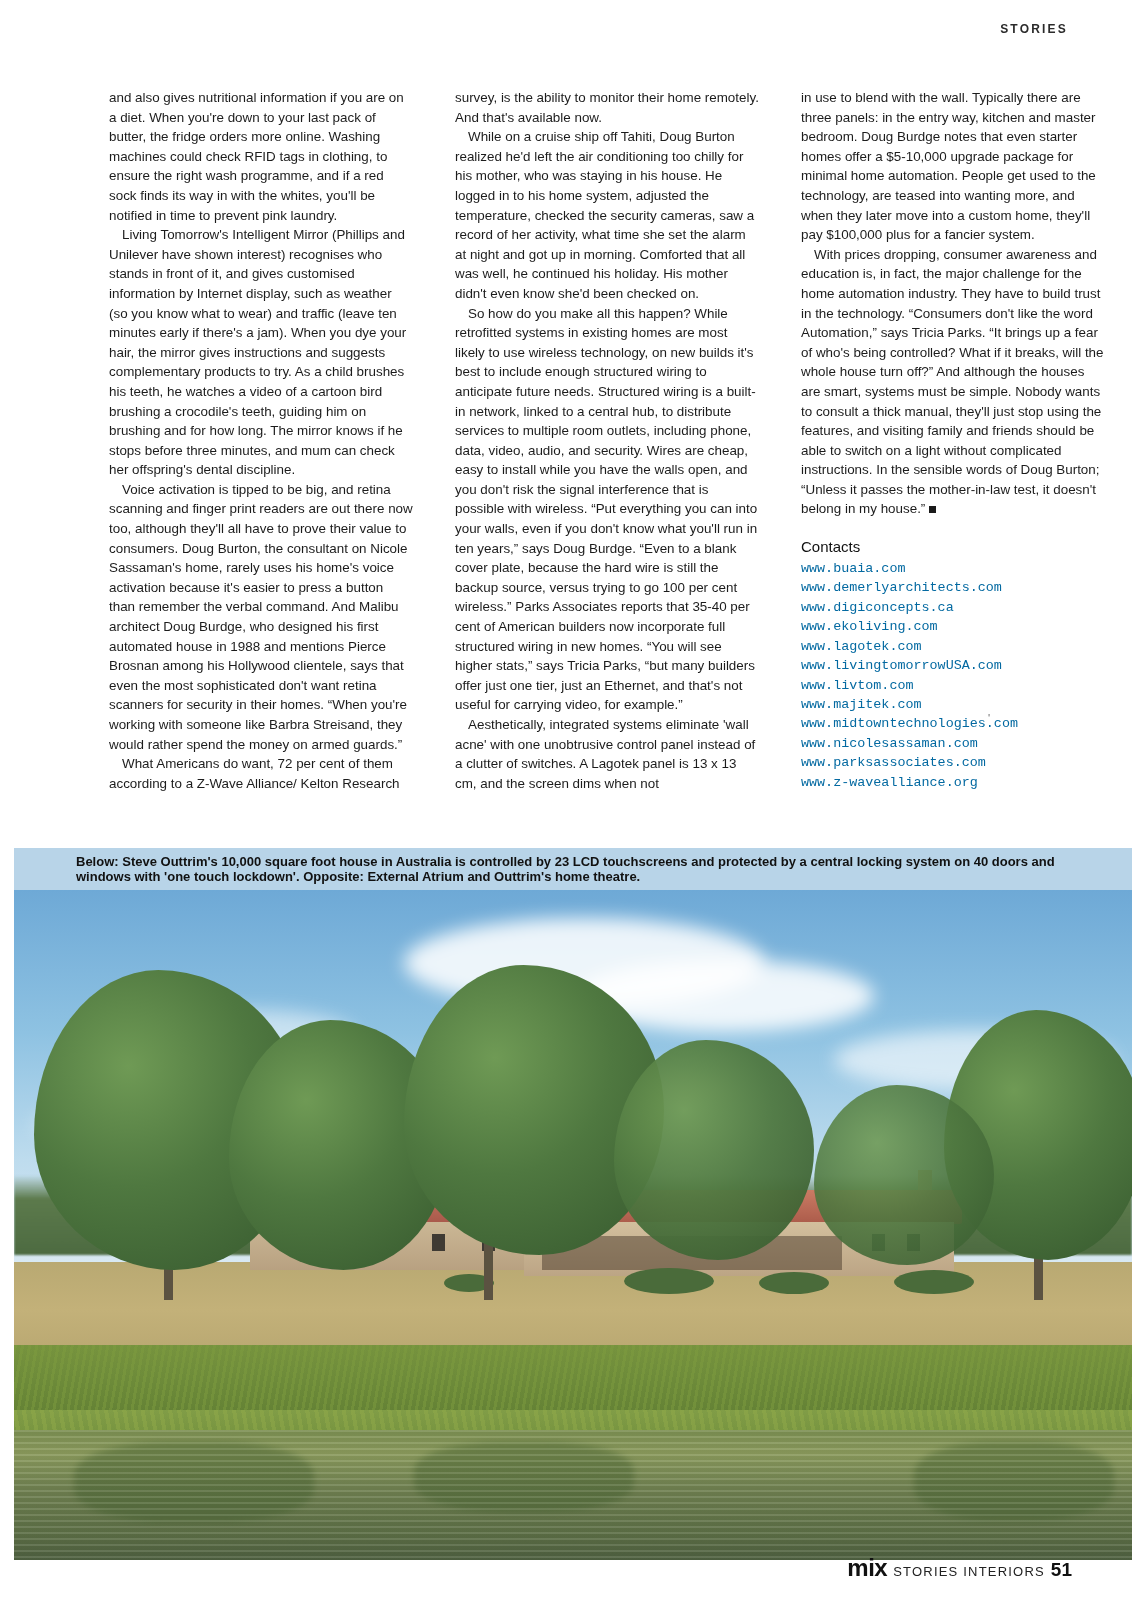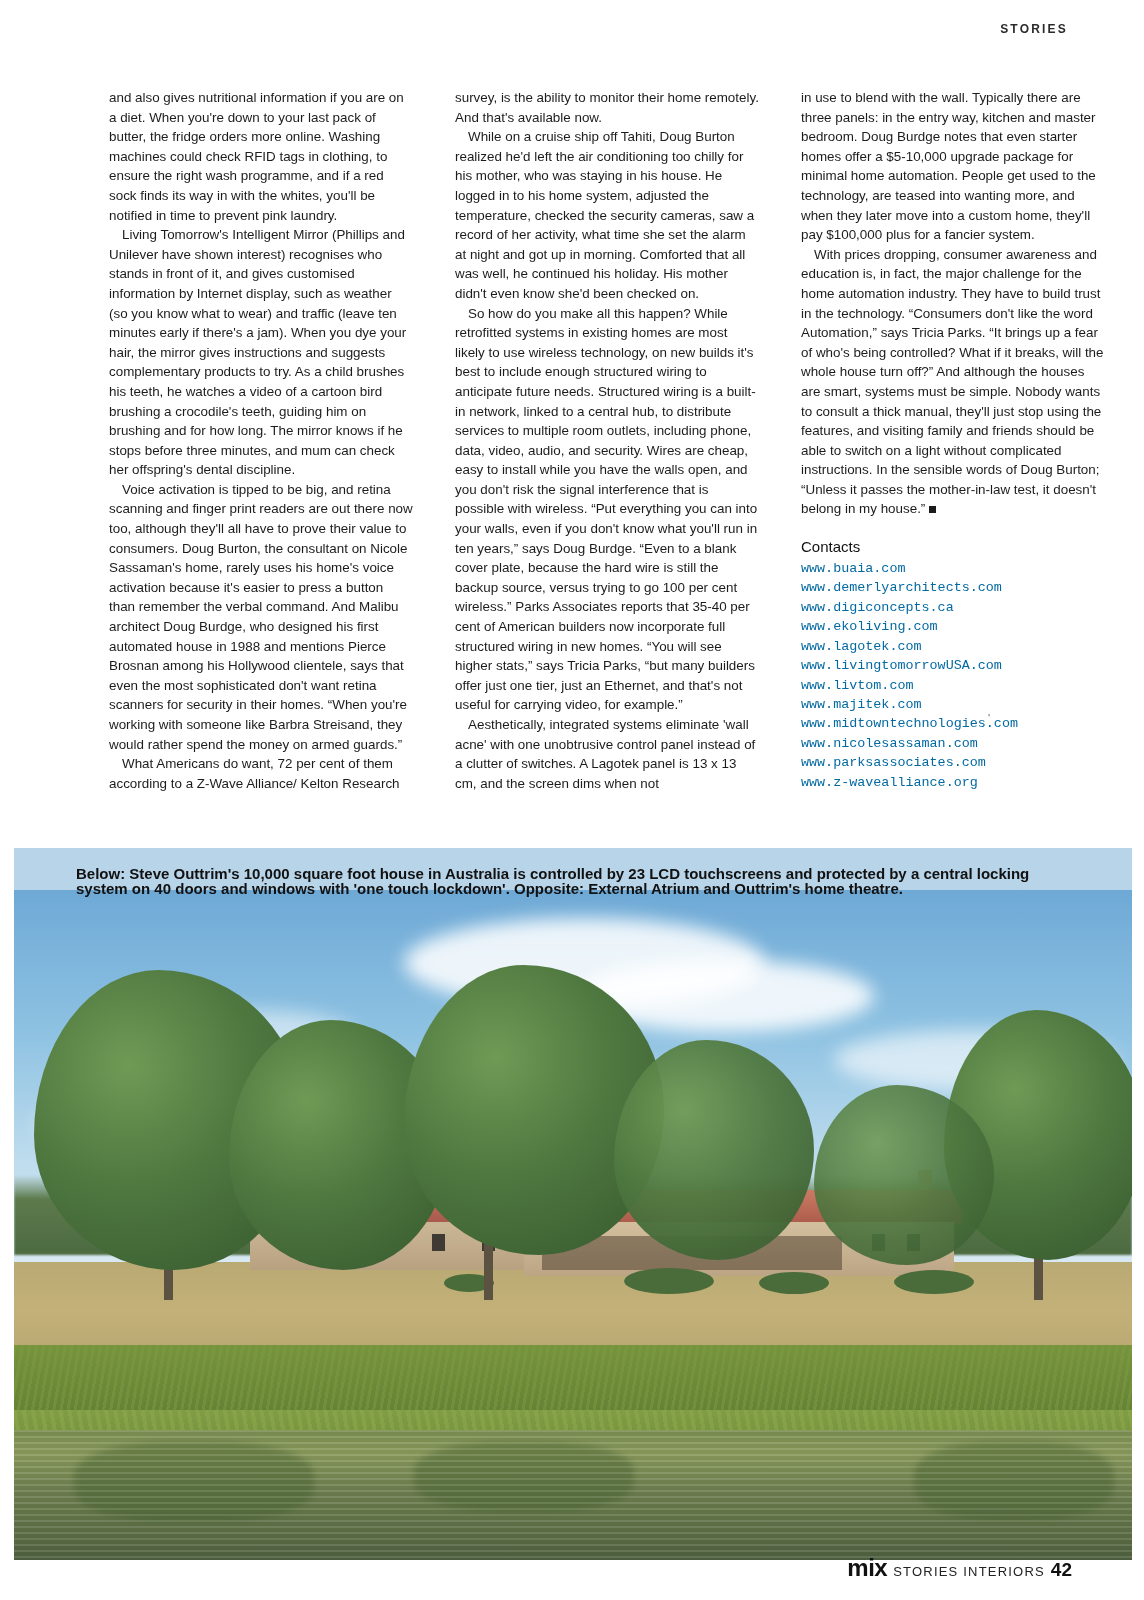--- a/index.html
+++ b/index.html
@@ -86,24 +86,24 @@
     left: 14px;
     top: 848px;
     width: 1118px;
     height: 712px;
     overflow: hidden;
     background: #b8d4e8;
   }
   .caption {
     position: absolute;
     left: 62px;
-    top: 18px;
+    top: 6px;
     width: 1000px;
     z-index: 6;
-    font-size: 15px;
+    font-size: 13px;
     line-height: 15px;
     font-weight: 700;
     color: #111;
   }
 
   .photo {
     position: absolute;
     left: 0;
     top: 42px;
     width: 1118px;
@@ -395,14 +395,14 @@
     <div class="reflect rf1"></div>
     <div class="reflect rf2"></div>
     <div class="reflect rf3"></div>
     <div class="water-ripple"></div>
   </div>
 </div>
 
 <div class="footer">
   <span class="mix">mix</span>
   <span class="fi">STORIES INTERIORS</span>
-  <span class="pageno">42</span>
+  <span class="pageno">51</span>
 </div>
 
 </body></html>

